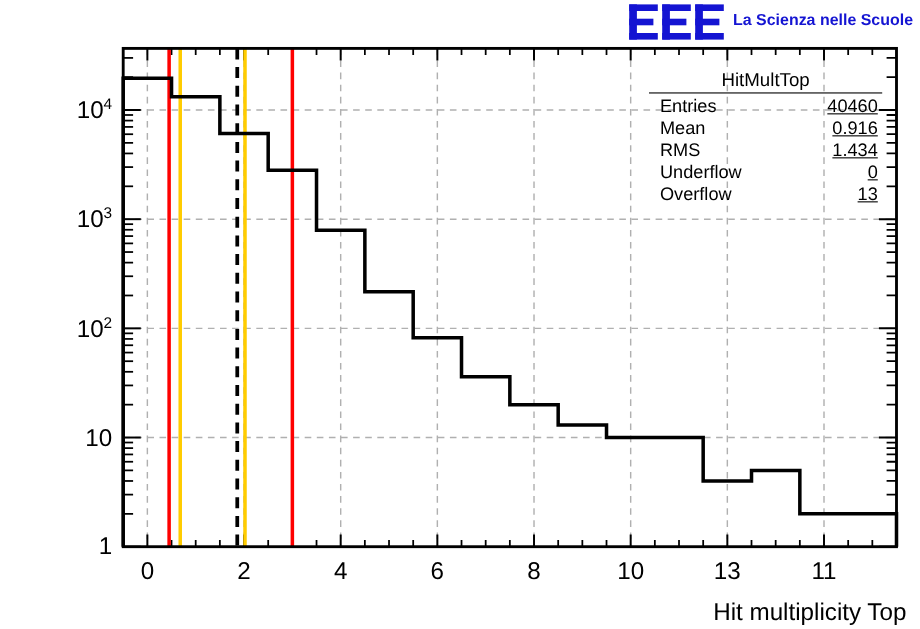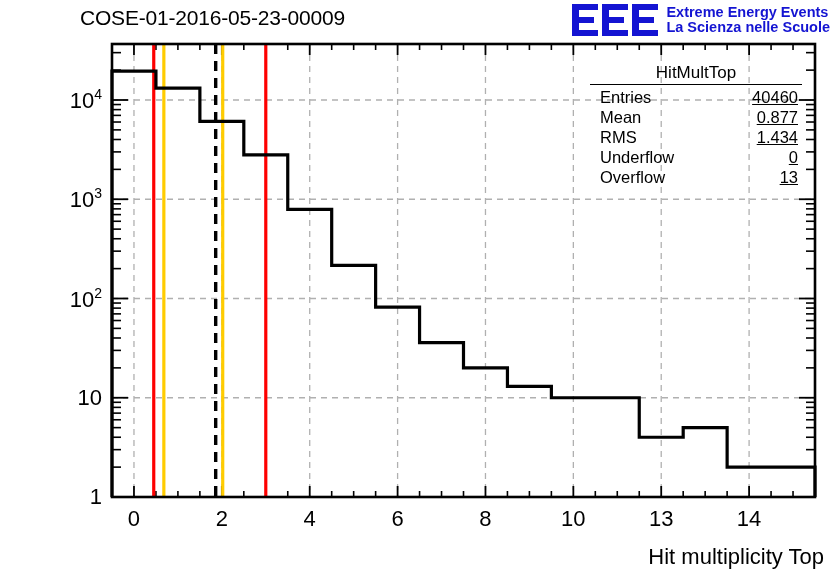--- a/index.html
+++ b/index.html
@@ -92,41 +92,39 @@
     right: 12px; top: 544px;
     font-size: 22px;
     white-space: nowrap;
   }
 </style>
 </head>
 <body>
 
 <div id="root">
 
-  <div class="plot-title">COSE-01-2016-05-23-00009</div>
 
   <div class="eee-logo">
     <svg class="eee-mark" width="88" height="36" viewBox="0 0 88 36">
       <g fill="#1414d2">
         <rect x="1" y="2" width="26" height="6"></rect>
         <rect x="1" y="2" width="7" height="32"></rect>
         <rect x="1" y="15" width="22" height="6"></rect>
         <rect x="1" y="28" width="26" height="6"></rect>
         <rect x="31" y="2" width="26" height="6"></rect>
         <rect x="31" y="2" width="7" height="32"></rect>
         <rect x="31" y="15" width="22" height="6"></rect>
         <rect x="31" y="28" width="26" height="6"></rect>
         <rect x="61" y="2" width="26" height="6"></rect>
         <rect x="61" y="2" width="7" height="32"></rect>
         <rect x="61" y="15" width="22" height="6"></rect>
         <rect x="61" y="28" width="26" height="6"></rect>
       </g>
     </svg>
     <div class="eee-text">
-      <span>Extreme Energy Events</span>
       <span>La Scienza nelle Scuole</span>
     </div>
   </div>
 
   <div id="plot-area">
     <svg class="canvas" width="836" height="572" viewBox="0 0 836 572">
       <g id="gridlines" stroke="#b0b0b0" stroke-width="1.3" stroke-dasharray="6,5">
           <line x1="133.96875" y1="44" x2="133.96875" y2="497"></line>
           <line x1="221.84375" y1="44" x2="221.84375" y2="497"></line>
           <line x1="309.71875" y1="44" x2="309.71875" y2="497"></line>
@@ -295,21 +293,21 @@
       <rect id="frame" fill="none" stroke="#000000" stroke-width="2.6" x="112" y="44" width="703" height="453"></rect>
     </svg>
     <div id="xticklabels">
         <div class="xtick" style="left: 133.969px; top: 506px;">0</div>
         <div class="xtick" style="left: 221.844px; top: 506px;">2</div>
         <div class="xtick" style="left: 309.719px; top: 506px;">4</div>
         <div class="xtick" style="left: 397.594px; top: 506px;">6</div>
         <div class="xtick" style="left: 485.469px; top: 506px;">8</div>
         <div class="xtick" style="left: 573.344px; top: 506px;">10</div>
         <div class="xtick" style="left: 661.219px; top: 506px;">13</div>
-        <div class="xtick" style="left: 749.094px; top: 506px;">14</div>
+        <div class="xtick" style="left: 749.094px; top: 506px;">11</div>
       </div>
     <div id="yticklabels">
         <div class="ytick" style="top: 497px; left: 20px; width: 82px;">1</div>
         <div class="ytick" style="top: 397.75px; left: 20px; width: 82px;">10</div>
         <div class="ytick" style="top: 298.5px; left: 20px; width: 82px;">10<sup>2</sup></div>
         <div class="ytick" style="top: 199.25px; left: 20px; width: 82px;">10<sup>3</sup></div>
         <div class="ytick" style="top: 100px; left: 20px; width: 82px;">10<sup>4</sup></div>
       </div>
   </div>
 
@@ -317,21 +315,21 @@
 
   <div class="stats-box">
     <div class="stats-title">HitMultTop</div>
     <div id="stats-rows">
         <div class="stats-row">
           <span class="k">Entries</span>
           <span class="v">40460</span>
         </div>
         <div class="stats-row">
           <span class="k">Mean</span>
-          <span class="v">0.877</span>
+          <span class="v">0.916</span>
         </div>
         <div class="stats-row">
           <span class="k">RMS</span>
           <span class="v">1.434</span>
         </div>
         <div class="stats-row">
           <span class="k">Underflow</span>
           <span class="v">0</span>
         </div>
         <div class="stats-row">

